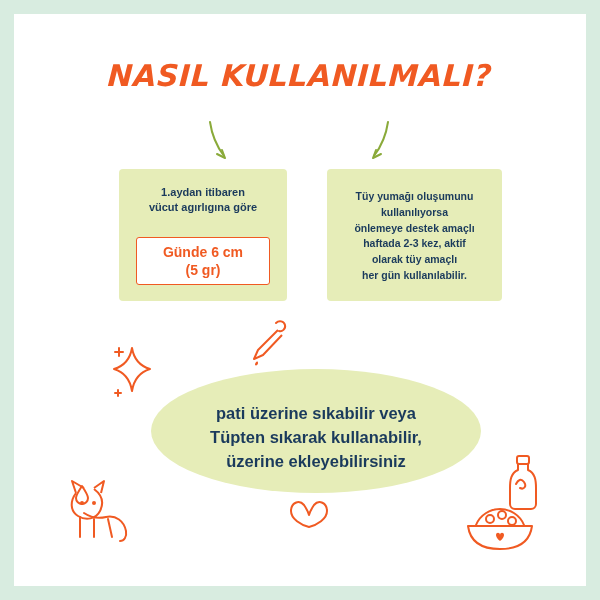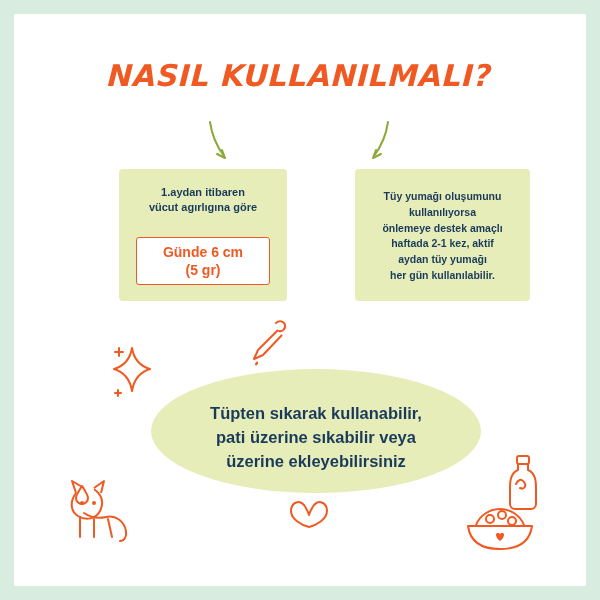--- a/index.html
+++ b/index.html
@@ -70,21 +70,20 @@
     padding-top: 16px;
   }
   .card-right {
     left: 313px;
     top: 155px;
     width: 175px;
     height: 132px;
     padding-top: 20px;
     font-size: 10.5px;
     line-height: 1.5;
-    margin-left: 28px;
   }
   .card-left-text {
     font-size: 11px;
     line-height: 1.35;
     padding: 0 19px;
     text-align: center;
   }
   .dose-box {
     position: absolute;
     left: 17px;
@@ -164,29 +163,29 @@
       <div class="dose-box">
         <span>Günde 6 cm</span>
         <span>(5 gr)</span>
       </div>
     </div>
 
     <div class="card card-right">
       <div>Tüy yumağı oluşumunu</div>
       <div>kullanılıyorsa</div>
       <div>önlemeye destek amaçlı</div>
-      <div>haftada 2-1 kez, aktif</div>
-      <div>aydan tüy yumağı</div>
+      <div>haftada 2-3 kez, aktif</div>
+      <div>olarak tüy amaçlı</div>
       <div>her gün kullanılabilir.</div>
     </div>
 
     <div class="blob"></div>
     <div class="blob-text">
+      <div>pati üzerine sıkabilir veya</div>
       <div>Tüpten sıkarak kullanabilir,</div>
-      <div>pati üzerine sıkabilir veya</div>
       <div>üzerine ekleyebilirsiniz</div>
     </div>
 
     <div class="deco deco-dropper">
       <svg width="42" height="50" viewBox="0 0 42 50">
         <path d="M30 4 C33 1 38 2 39 6 C40 10 36 13 33 12" stroke="#f05a22" stroke-width="2" fill="none" stroke-linecap="round"></path>
         <path d="M32 11 L12 31 L8 40 L17 36 L36 16" stroke="#f05a22" stroke-width="2" fill="none" stroke-linejoin="round"></path>
         <path d="M9 46 C9 43 12 41 12 44 C12 46 10 47 9 46 Z" fill="#f05a22"></path>
       </svg>
     </div>

